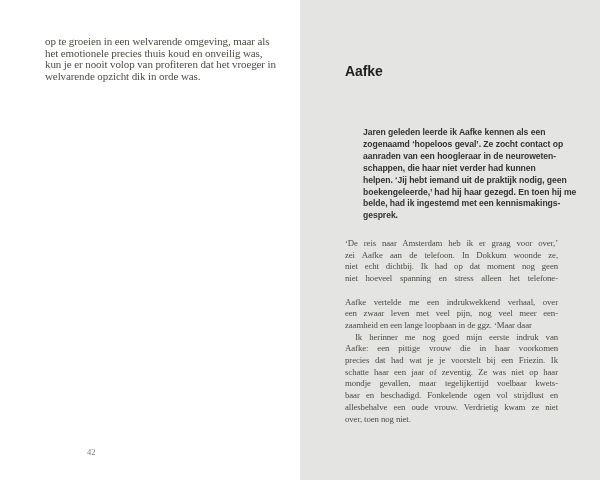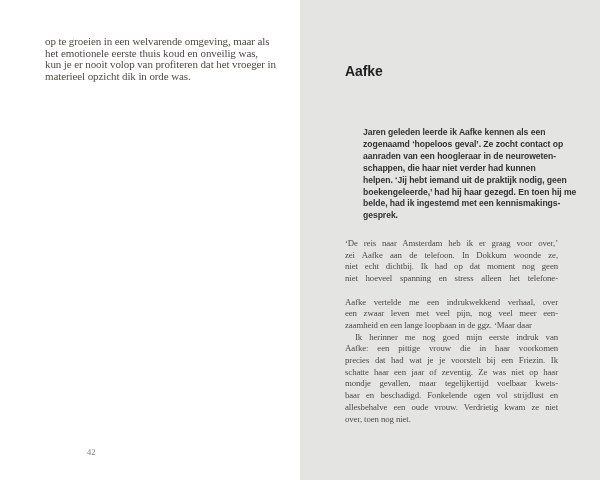--- a/index.html
+++ b/index.html
@@ -62,23 +62,23 @@
 </style>
 </head>
 <body>
 
 <div class="stage">
 
   <section class="page page-left">
     <div class="left-body">
         <div class="para">
           <div class="line just">op te groeien in een welvarende omgeving, maar als</div>
-          <div class="line just">het emotionele eerste thuis koud en onveilig was,</div>
+          <div class="line just">het emotionele precies thuis koud en onveilig was,</div>
           <div class="line just">kun je er nooit volop van profiteren dat het vroeger in</div>
-          <div class="line">materieel opzicht dik in orde was.</div>
+          <div class="line">welvarende opzicht dik in orde was.</div>
         </div>
       </div>
     <div class="page-number">42</div>
   </section>
 
   <section class="page page-right">
     <h1 class="chapter-title">Aafke</h1>
     <div class="lede">
         <div class="para">
           <div class="line">Jaren geleden leerde ik Aafke kennen als een</div>

